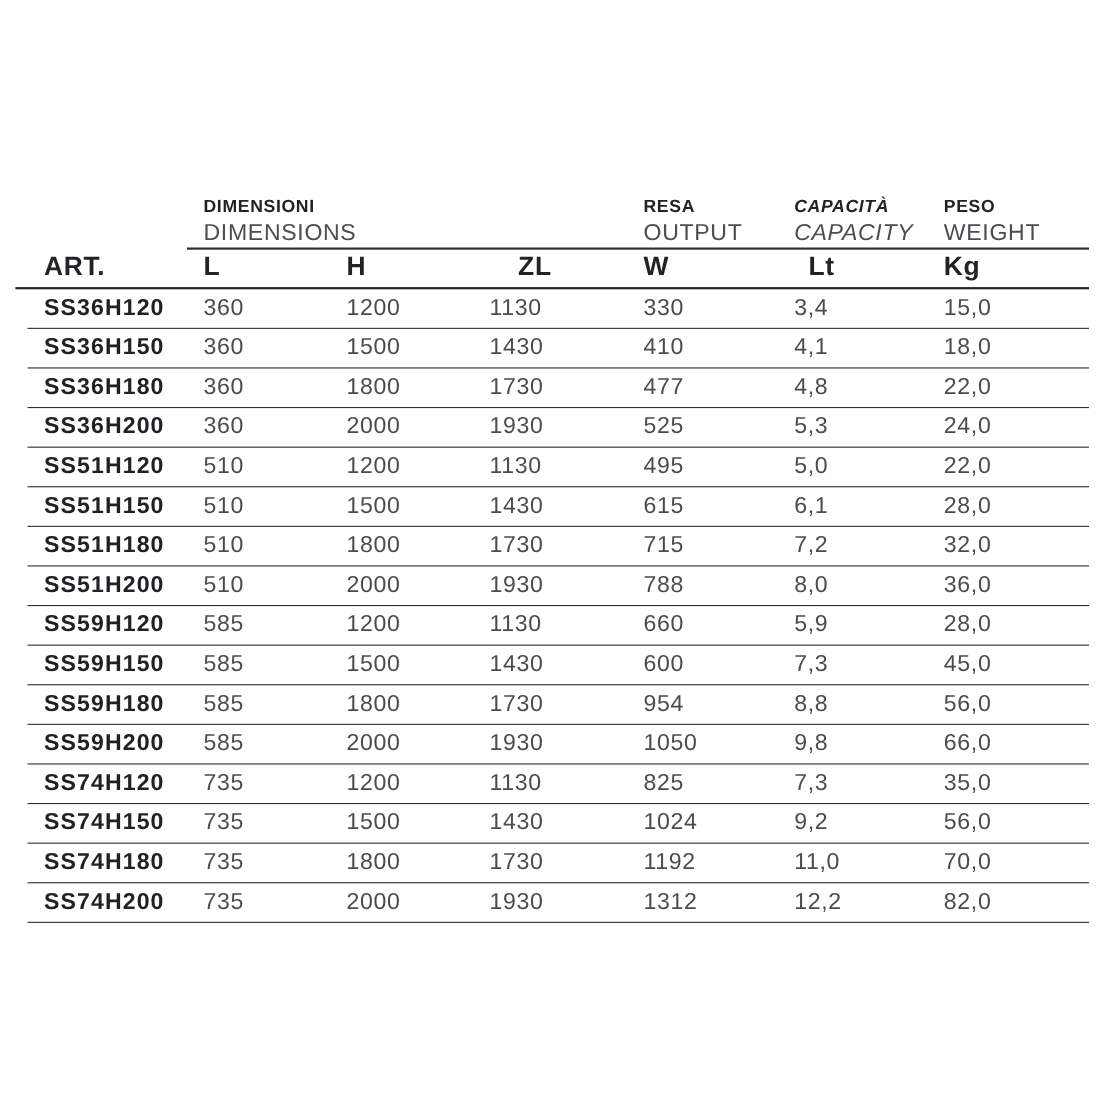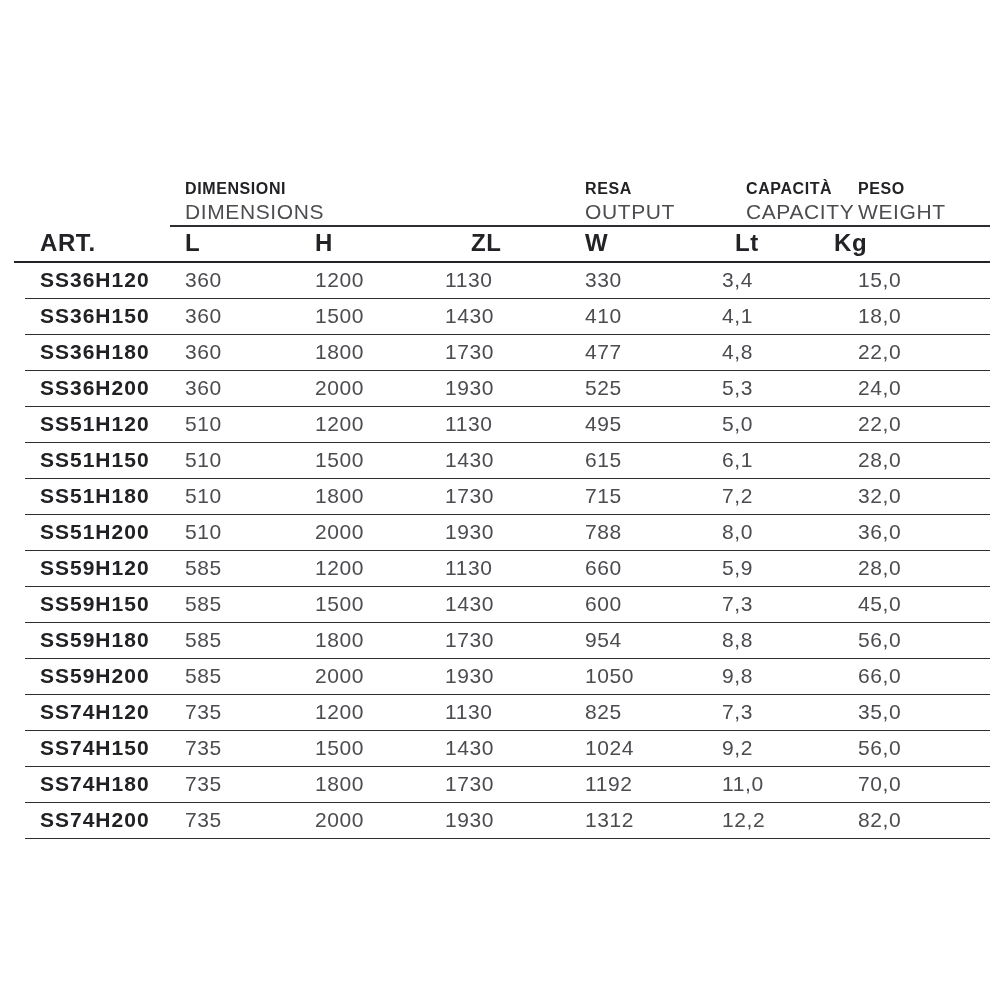--- a/index.html
+++ b/index.html
@@ -45,21 +45,21 @@
   }
   .group .en {
     font-size: 21px;
     font-weight: normal;
     color: #4c4c51;
     letter-spacing: 0.6px;
     line-height: 23px;
   }
   .g-dimensions { left: 171px; }
   .g-output     { left: 571px; }
-  .g-capacity   { left: 732px; }
+  .g-capacity   { left: 708px; font-style: italic; }
   .g-weight     { left: 844px; }
   .group-underline {
     position: absolute;
     left: 156px;
     right: 0;
     bottom: 0;
     border-bottom: 2px solid #2e2e32;
   }
   
   .colhead-row {
@@ -76,21 +76,21 @@
     color: #232327;
     letter-spacing: 0.6px;
     white-space: nowrap;
   }
   .ch-art { left: 26px; }
   .ch-l   { left: 171px; }
   .ch-h   { left: 301px; }
   .ch-zl  { left: 431px; margin-left: 26px; }
   .ch-w   { left: 571px; }
   .ch-lt  { left: 708px; margin-left: 13px; }
-  .ch-kg  { left: 820px; }
+  .ch-kg  { left: 844px; }
   
   .tbody { position: relative; }
   .trow {
     position: relative;
     margin-left: 11px;
     width: 965px;
     height: 35px;
     border-bottom: 1.8px solid #2e2e32;
   }
   .cell {

